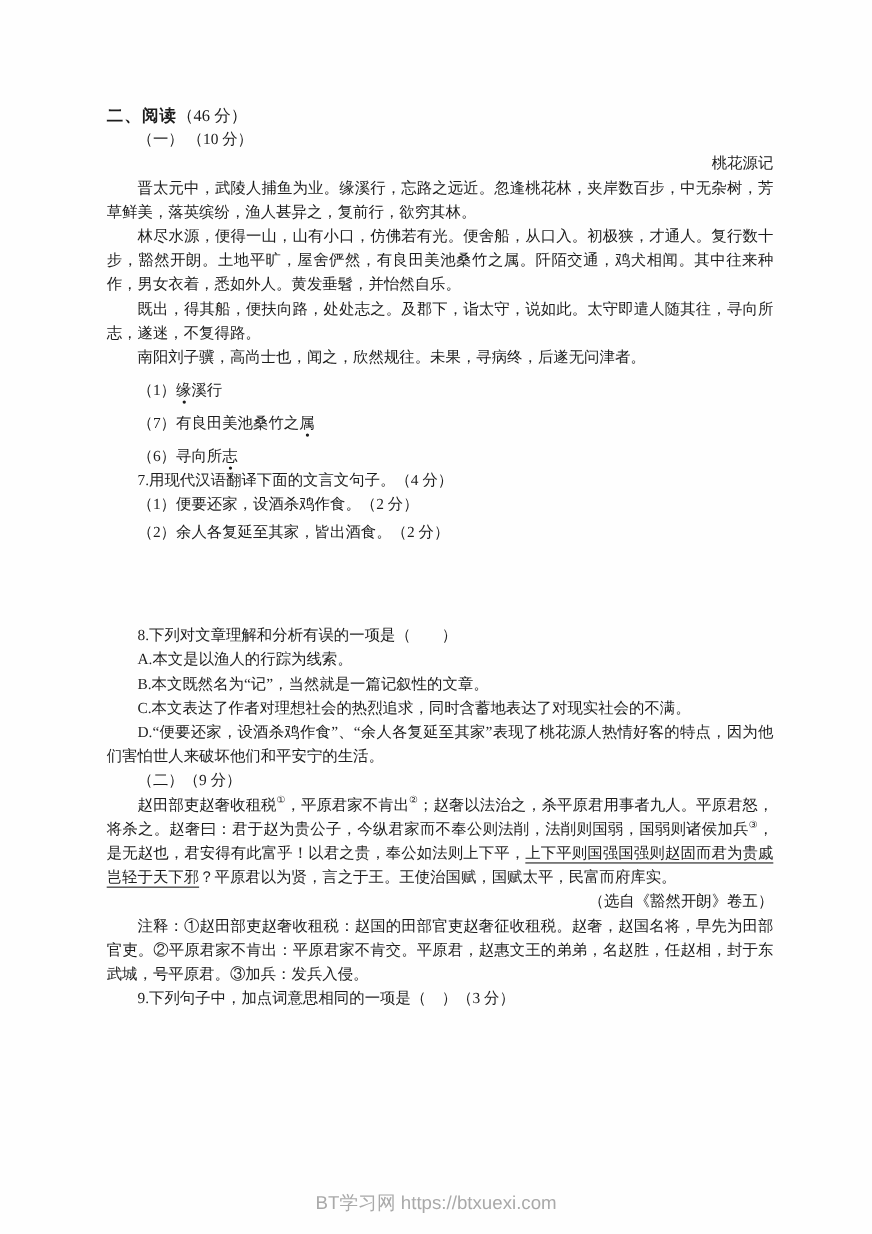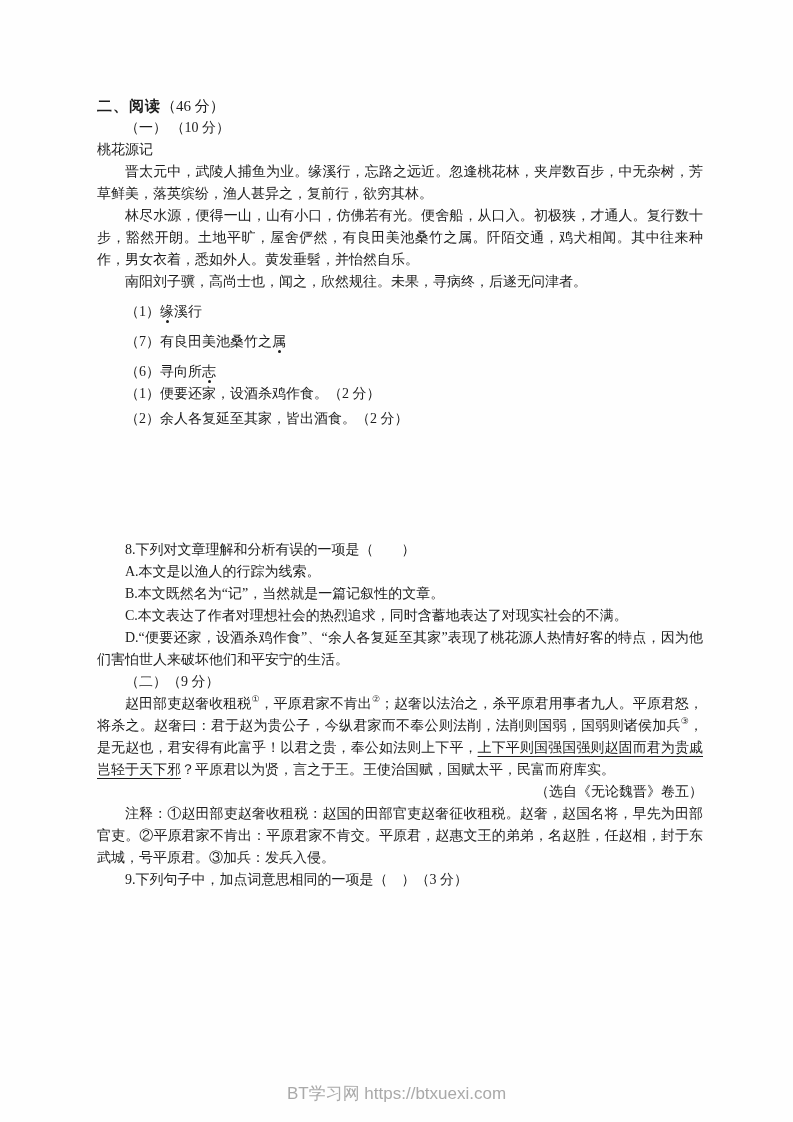--- a/index.html
+++ b/index.html
@@ -18,24 +18,24 @@
     left:97px;top:95px;
     width:606px;
     font-size:14px;
     line-height:22px;
     text-align:justify;
   }
   p{margin:0;padding:0;}
   .indent{text-indent:2em;}
   .section-head{font-size:15px;}
   .section-head b{font-weight:bold;letter-spacing:1px;}
-  .title-center{text-align:left;text-indent:0;}
+  .title-center{text-align:right;text-indent:0;}
   .q6-item{margin-top:8px;}
   .q7-item2{margin-top:3px;}
-  .q8-stem{margin-top:109px;}
+  .q8-stem{margin-top:72px;}
   .right-align{text-align:right;text-indent:0;}
   .seg-sup{vertical-align:super;font-size:9px;line-height:0;}
   .seg-u{text-decoration:underline;text-underline-offset:4px;}
   .seg-dot{position:relative;}
   .seg-dot::after{
     content:"";
     position:absolute;
     left:50%;bottom:-4px;
     width:3px;height:3px;
     margin-left:-1.5px;
@@ -59,39 +59,41 @@
   <div class="content">
 
     <p class="section-head"><b>二、阅读</b><span>（46 分）</span></p>
 
     <p class="indent">（一） （10 分）</p>
 
     <p class="title-center">桃花源记</p>
 
     <p class="indent">晋太元中，武陵人捕鱼为业。缘溪行，忘路之远近。忽逢桃花林，夹岸数百步，中无杂树，芳草鲜美，落英缤纷，渔人甚异之，复前行，欲穷其林。</p>
     <p class="indent">林尽水源，便得一山，山有小口，仿佛若有光。便舍船，从口入。初极狭，才通人。复行数十步，豁然开朗。土地平旷，屋舍俨然，有良田美池桑竹之属。阡陌交通，鸡犬相闻。其中往来种作，男女衣着，悉如外人。黄发垂髫，并怡然自乐。</p>
+    <p class="indent">既出，得其船，便扶向路，处处志之。及郡下，诣太守，说如此。太守即遣人随其往，寻向所志，遂迷，不复得路。</p>
     <p class="indent">南阳刘子骥，高尚士也，闻之，欣然规往。未果，寻病终，后遂无问津者。</p>
 
     <p class="indent q6-item"><span>（1）</span><span class="seg-dot">缘</span><span>溪行</span></p>
     <p class="indent q6-item"><span>（7）有良田美池桑竹之</span><span class="seg-dot">属</span></p>
     <p class="indent q6-item"><span>（6）寻向所</span><span class="seg-dot">志</span></p>
 
+    <p class="indent">7.用现代汉语翻译下面的文言文句子。（4 分）</p>
     <p class="indent">（1）便要还家，设酒杀鸡作食。（2 分）</p>
     <p class="indent q7-item2">（2）余人各复延至其家，皆出酒食。（2 分）</p>
 
     <p class="indent q8-stem">8.下列对文章理解和分析有误的一项是（　　）</p>
     <p class="indent">A.本文是以渔人的行踪为线索。</p>
     <p class="indent">B.本文既然名为“记”，当然就是一篇记叙性的文章。</p>
     <p class="indent">C.本文表达了作者对理想社会的热烈追求，同时含蓄地表达了对现实社会的不满。</p>
     <p class="indent">D.“便要还家，设酒杀鸡作食”、“余人各复延至其家”表现了桃花源人热情好客的特点，因为他们害怕世人来破坏他们和平安宁的生活。</p>
 
     <p class="indent">（二）（9 分）</p>
 
     <p class="indent"><span>赵田部吏赵奢收租税</span><span class="seg-sup">①</span><span>，平原君家不肯出</span><span class="seg-sup">②</span><span>；赵奢以法治之，杀平原君用事者九人。平原君怒，将杀之。赵奢曰：君于赵为贵公子，今纵君家而不奉公则法削，法削则国弱，国弱则诸侯加兵</span><span class="seg-sup">③</span><span>，是无赵也，君安得有此富乎！以君之贵，奉公如法则上下平，</span><span class="seg-u">上下平则国强国强则赵固而君为贵戚岂轻于天下邪</span><span>？平原君以为贤，言之于王。王使治国赋，国赋太平，民富而府库实。</span></p>
-    <p class="right-align">（选自《无论魏晋》卷五）</p>
+    <p class="right-align">（选自《豁然开朗》卷五）</p>
     <p class="indent">注释：①赵田部吏赵奢收租税：赵国的田部官吏赵奢征收租税。赵奢，赵国名将，早先为田部官吏。②平原君家不肯出：平原君家不肯交。平原君，赵惠文王的弟弟，名赵胜，任赵相，封于东武城，号平原君。③加兵：发兵入侵。</p>
 
     <p class="indent">9.下列句子中，加点词意思相同的一项是（　）（3 分）</p>
 
   </div>
 
   <div class="footer"><span>BT学习网 https://btxuexi.com</span></div>
 </div>
 
 </body></html>

